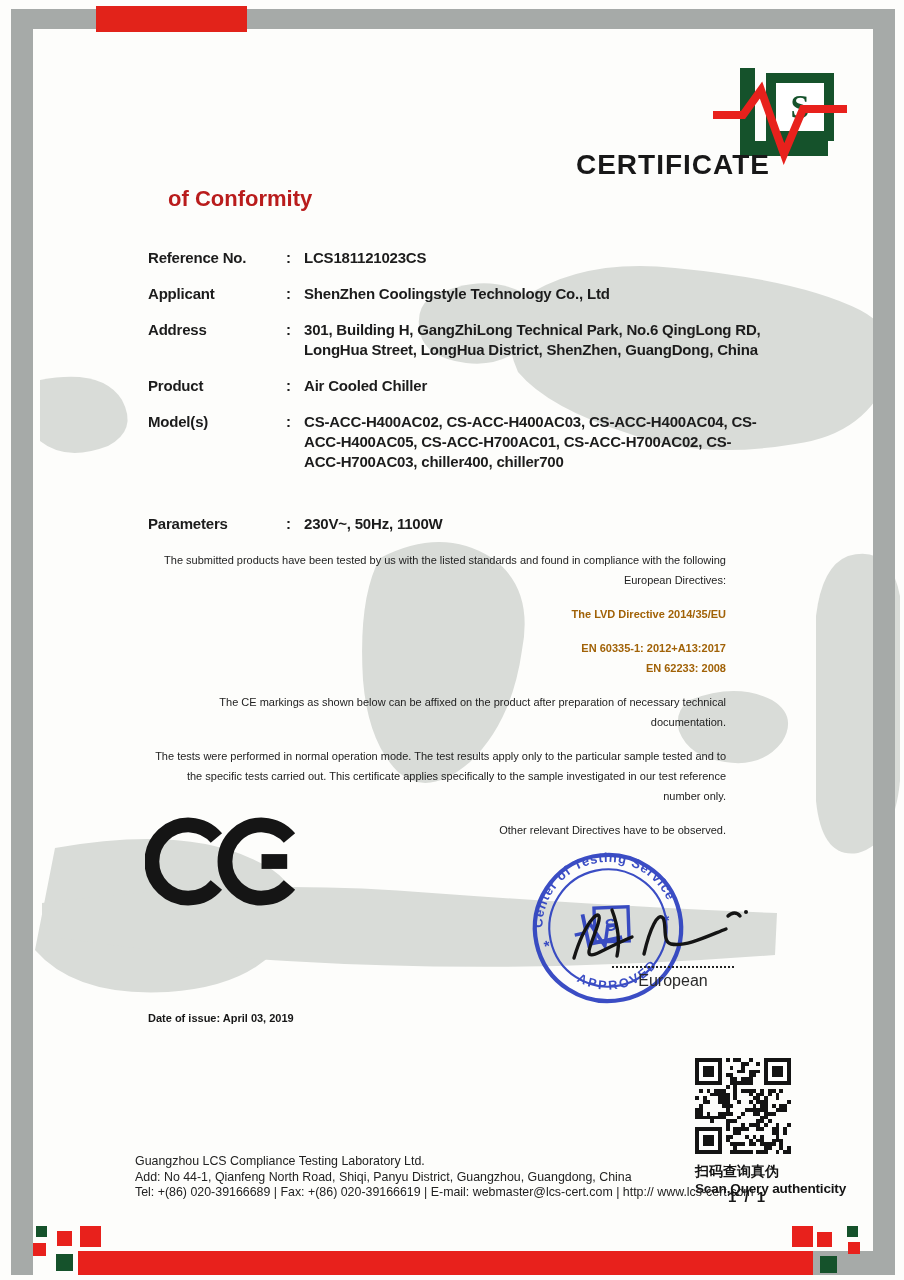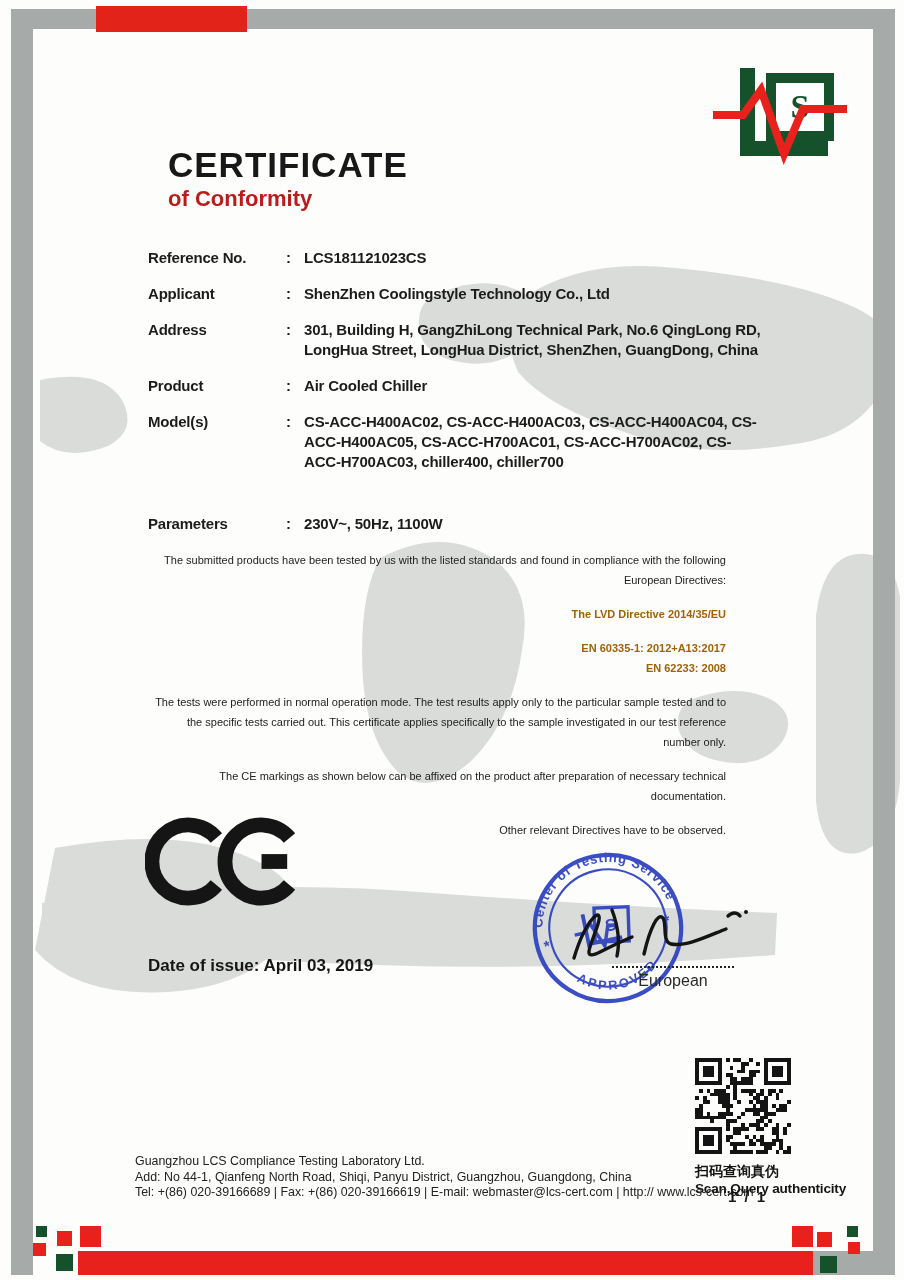--- a/index.html
+++ b/index.html
@@ -23,38 +23,38 @@
   .sq.red{background:#e8211c;}
   .sq.green{background:#15522b;}
 
   
   #watermark{left:0;top:0;z-index:0;}
   .content{z-index:2;}
 
   
   .col{left:148px;top:146px;width:622px;}
   .title-block{margin-left:20px;}
-  h1.cert-title{margin:0;font-size:35px;line-height:38px;letter-spacing:1px;font-weight:bold;color:#181818;}
+  h1.cert-title{margin:0;font-size:28px;line-height:38px;letter-spacing:1px;font-weight:bold;color:#181818;text-align:right;}
   h2.cert-sub{margin:2px 0 0 0;font-size:22px;line-height:26px;font-weight:bold;color:#b91c1c;}
 
   .fields{margin-top:36px;}
   .frow{display:flex;margin-bottom:16px;font-size:15px;font-weight:bold;line-height:20px;letter-spacing:-0.2px;}
   .flabel{width:138px;flex:0 0 138px;}
   .fcolon{width:18px;flex:0 0 18px;}
   .fvalue{width:464px;}
   .frow.gap-lg{margin-bottom:42px;}
 
   .bodytext{margin-top:16px;font-size:11px;line-height:20px;color:#222;text-align:right;}
   .bodytext p{margin:0 0 14px 0;max-width:578px;}
   .bodytext p.bold{font-weight:bold;color:#a16207;}
   .bodytext p.tight{margin-bottom:0;}
 
   
   #ce-mark{left:145px;top:810px;}
-  .date-issue{left:148px;top:956px;font-size:17px;font-weight:bold;color:#161616;}
+  .date-issue{left:148px;top:1012px;font-size:11px;font-weight:bold;color:#161616;}
 
   
   #stamp{left:523px;top:843px;opacity:.92;}
   #signature{left:560px;top:896px;}
   .sig-dots{left:612px;top:966px;width:122px;border-bottom:2px dotted #222;height:0;}
   .manager-label{left:612px;top:972px;width:122px;text-align:center;font-size:16px;color:#2a2a2a;}
 
   
   .footer-block{left:135px;top:1154px;font-size:12.4px;line-height:15.6px;color:#222;}
   .qr-block{left:695px;top:1058px;width:152px;text-align:left;}
@@ -150,22 +150,22 @@
       <div class="fcolon">:</div>
       <div class="fvalue">230V~, 50Hz, 1100W</div>
     </div>
   </div>
 
   <div class="bodytext">
     <p>The submitted products have been tested by us with the listed standards and found in compliance with the following European Directives:</p>
     <p class="bold">The LVD Directive 2014/35/EU</p>
     <p class="bold tight">EN 60335-1: 2012+A13:2017</p>
     <p class="bold">EN 62233: 2008</p>
+    <p>The CE markings as shown below can be affixed on the product after preparation of necessary technical documentation.</p>
     <p>The tests were performed in normal operation mode. The test results apply only to the particular sample tested and to the specific tests carried out. This certificate applies specifically to the sample investigated in our test reference number only.</p>
-    <p>The CE markings as shown below can be affixed on the product after preparation of necessary technical documentation.</p>
     <p>Other relevant Directives have to be observed.</p>
   </div>
 </div>
 
 <svg id="ce-mark" class="abs content" width="158" height="103" viewBox="0 0 160 104">
   <g stroke="#151515" stroke-width="15" fill="none">
     <path d="M72.3,28.2 A37,37 0 1 0 72.3,75.8"></path>
     <path d="M146.3,28.2 A37,37 0 1 0 146.3,75.8"></path>
     <path d="M118,52 H144"></path>
   </g>

